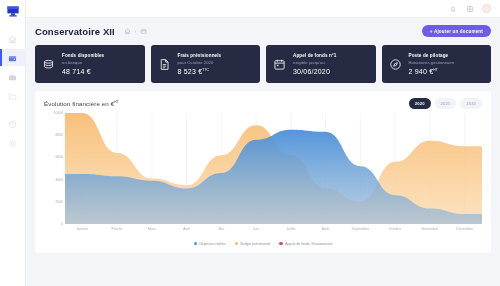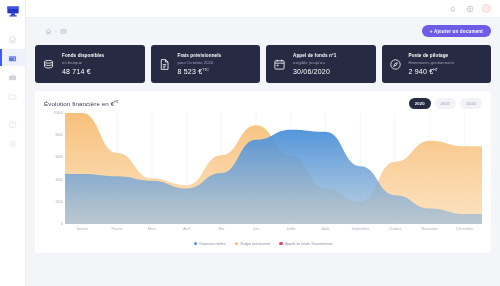--- a/index.html
+++ b/index.html
@@ -231,20 +231,21 @@
             <circle cx="12" cy="12" r="9" fill="none" stroke="#b9bccb" stroke-width="2"></circle>
             <path d="M3.5 12h17M12 3.2c2.6 2.7 2.6 14 0 17.6M12 3.2c-2.6 2.7-2.6 14 0 17.6" fill="none" stroke="#b9bccb" stroke-width="1.4"></path>
           </svg>
       </span>
       <span class="avatar"></span>
     </div>
 
     <div class="content">
 
       <div class="header-row">
+        <div class="page-title">Conservatoire XII</div>
 
         <div class="breadcrumb">
           <span class="bc-icon">
             <svg viewBox="0 0 24 24" width="7" height="7">
                 <path d="M12 3.5 3.5 11H6v8.5h4V15h4v4.5h4V11h2.5z" fill="none" stroke="#a9acbd" stroke-width="2"></path>
               </svg>
           </span>
           <span class="bc-sep">›</span>
           <span class="bc-icon">
             <svg viewBox="0 0 24 24" width="7" height="7">

